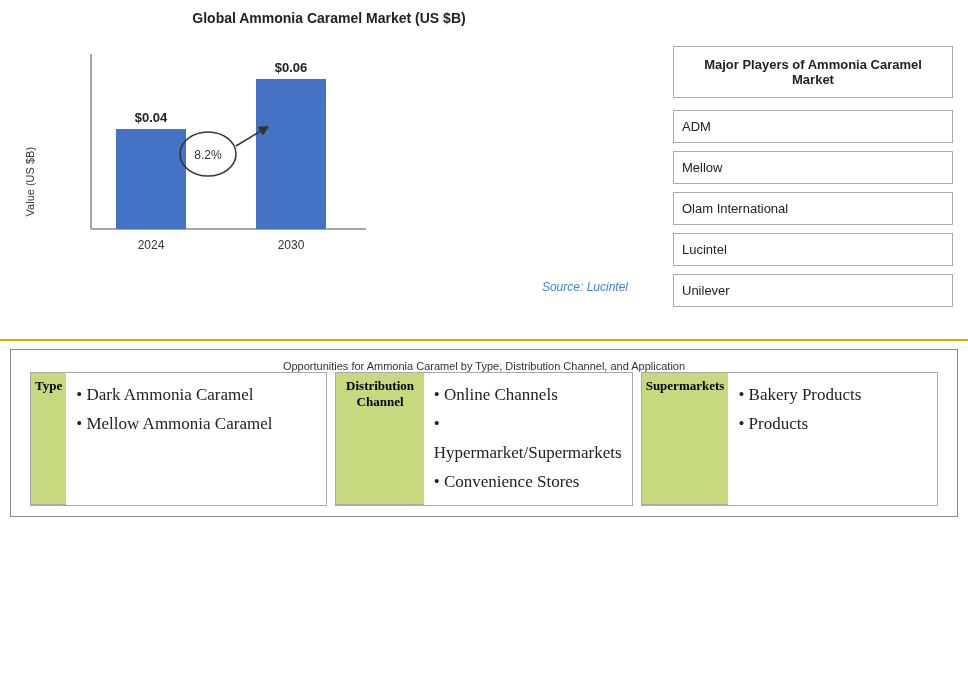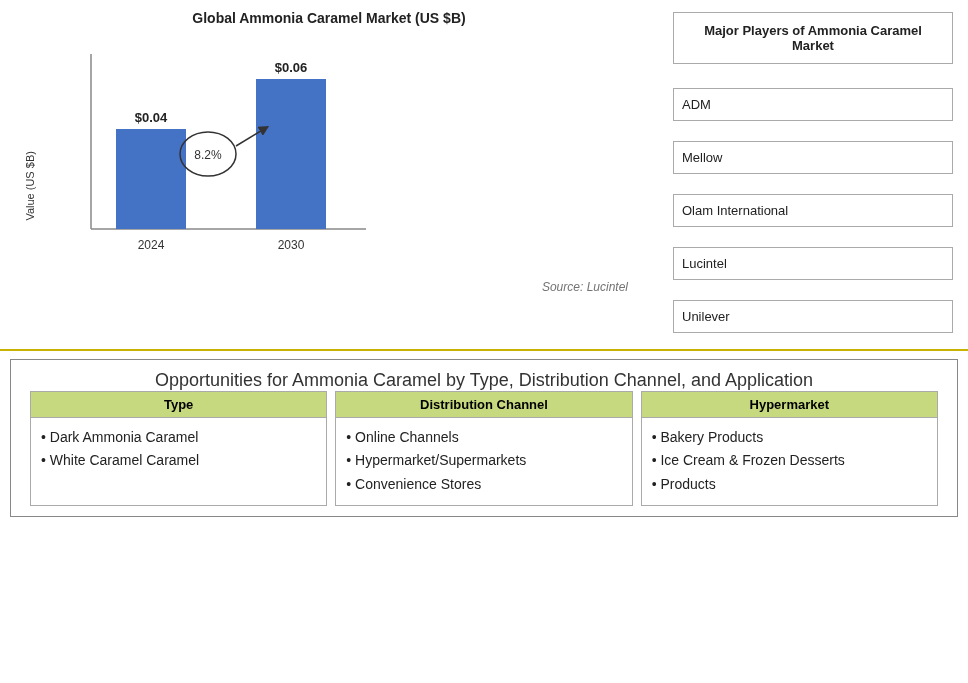--- a/index.html
+++ b/index.html
@@ -66,32 +66,33 @@
     .chart-inner {
       flex: 1;
       display: flex;
       flex-direction: column;
       position: relative;
     }
 
     .source-text {
       text-align: right;
       font-size: 12px;
-      color: #737373;
+      color: #3b82f6;
       padding: 6px 10px 4px 0;
       font-style: italic;
     }
 
     
     .right-panel {
       width: 310px;
-      padding: 12px 15px;
-      display: flex;
-      flex-direction: column;
-      gap: 20px;
+      padding: 18px 15px;
+      display: flex;
+      flex-direction: column;
+      gap: 8px;
+      margin-top: 28px;
     }
 
     .major-players-box {
       border: 1.5px solid #aaa;
       text-align: center;
       padding: 10px 8px;
       font-weight: bold;
       font-size: 13px;
       color: #222;
       margin-bottom: 4px;
@@ -109,52 +110,53 @@
       flex: 1;
       padding: 10px 15px;
       display: flex;
       flex-direction: column;
       border: 1.5px solid #888;
       margin: 8px 10px 8px 10px;
     }
 
     .bottom-title {
       text-align: center;
-      font-size: 18px;
+      font-size: 11px;
       color: #333;
       margin-bottom: 0;
     }
 
     .columns-container {
       display: flex;
       flex-direction: row;
       gap: 0;
       flex: 1;
     }
 
     .col {
       flex: 1;
       display: flex;
-      flex-direction: column;
+      flex-direction: row;
       border: 1.5px solid #aaa;
       margin: 0 4px;
+      font-family: Liberation Serif, serif;
     }
 
     .col-header {
       background: #c6d97f;
       text-align: center;
       font-weight: bold;
       font-size: 13px;
       padding: 5px 4px;
       border-bottom: 1.5px solid #aaa;
     }
 
     .col-content {
       padding: 8px 10px;
-      font-size: 14px;
+      font-size: 17px;
       color: #222;
       line-height: 1.7;
     }
 
     .col-content p {
       margin: 0;
     }
   </style>
 </head>
 <body>
@@ -217,38 +219,37 @@
 
   <div class="bottom-section">
     <div class="bottom-title">Opportunities for Ammonia Caramel by Type, Distribution Channel, and Application</div>
 
     <div class="columns-container">
 
       <div class="col">
         <div class="col-header">Type</div>
         <div class="col-content">
           <p>• Dark Ammonia Caramel</p>
-          <p>• White Caramel Caramel</p>
+          <p>• Mellow Ammonia Caramel</p>
         </div>
       </div>
 
       <div class="col">
         <div class="col-header">Distribution Channel</div>
         <div class="col-content">
           <p>• Online Channels</p>
           <p>• Hypermarket/Supermarkets</p>
           <p>• Convenience Stores</p>
         </div>
       </div>
 
       <div class="col">
-        <div class="col-header">Hypermarket</div>
+        <div class="col-header">Supermarkets</div>
         <div class="col-content">
           <p>• Bakery Products</p>
-          <p>• Ice Cream &amp; Frozen Desserts</p>
           <p>• Products</p>
         </div>
       </div>
 
     </div>
   </div>
 
 </div>
 
 </body></html>

